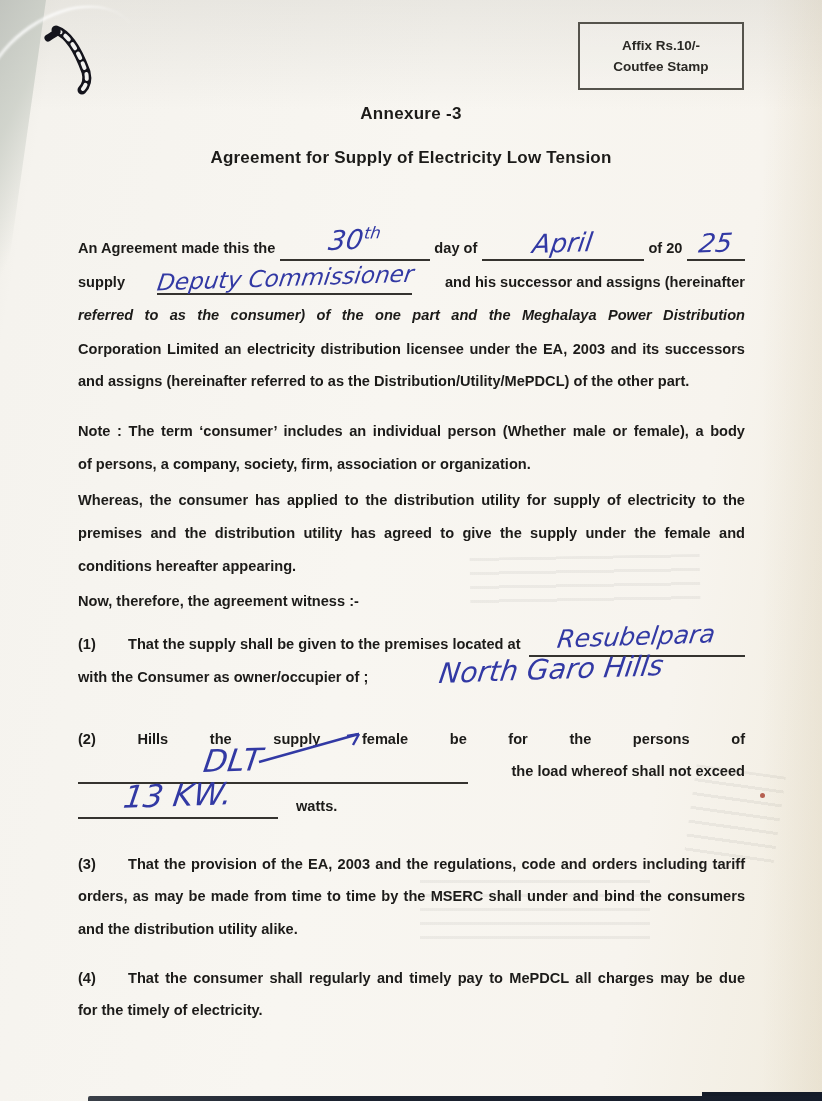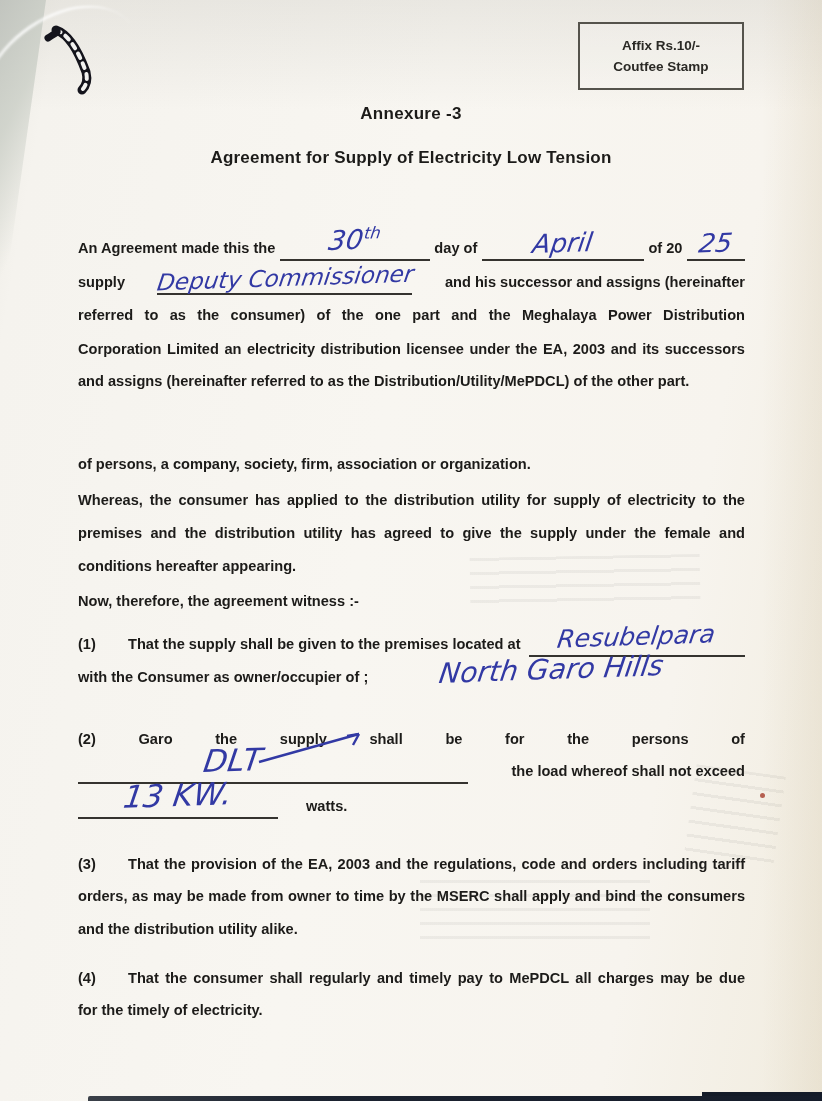--- a/index.html
+++ b/index.html
@@ -100,24 +100,25 @@
   </div>
 
   <div class="line flexline" style="top:268px;">
     <span>supply</span>
     <span class="blank" style="width:255px;">
       <span class="hand" style="font-size:23px;position:relative;top:-3px;">Deputy Commissioner</span>
     </span>
     <span>and his successor and assigns (hereinafter</span>
   </div>
 
-  <div class="line jline" style="top:302px;">referred to as the consumer) of the one part and the Meghalaya Power Distribution</div>
+  <div class="line jline" style="top:302px;font-style:italic;">referred to as the consumer) of the one part and the Meghalaya Power Distribution</div>
   <div class="line jline" style="top:336px;">Corporation Limited an electricity distribution licensee under the EA, 2003 and its successors</div>
   <div class="line" style="top:368px;">and assigns (hereinafter referred to as the Distribution/Utility/MePDCL) of the other part.</div>
 
+  <div class="line jline" style="top:418px;">Note : The term ‘consumer’ includes an individual person (Whether male or female), a body</div>
   <div class="line" style="top:451px;">of persons, a company, society, firm, association or organization.</div>
 
   <div class="line jline" style="top:487px;">Whereas, the consumer has applied to the distribution utility for supply of electricity to the</div>
   <div class="line jline" style="top:520px;">premises and the distribution utility has agreed to give the supply under the female and</div>
   <div class="line" style="top:553px;">conditions hereafter appearing.</div>
 
   <div class="line" style="top:588px;">Now, therefore, the agreement witness :-</div>
 
   <div class="line numline" style="top:630px;">
     <span class="cnum">(1)</span>
@@ -126,24 +127,24 @@
       <span class="hand" style="font-size:25px;position:relative;top:-6px;">Resubelpara</span>
     </span>
   </div>
   <div class="line" style="top:664px;">
     <span>with the Consumer as owner/occupier of ;</span>
     <span class="hand" style="font-size:28px;position:absolute;left:362px;top:-8px;">North Garo Hills</span>
   </div>
 
   <div class="line flexline" style="top:725px;">
     <span>(2)</span>
-    <span>Garo</span>
+    <span>Hills</span>
     <span>the</span>
     <span>supply</span>
-    <span>shall</span>
+    <span>female</span>
     <span>be</span>
     <span>for</span>
     <span>the</span>
     <span>persons</span>
     <span>of</span>
   </div>
   <div class="line" style="top:757px;display:flex;align-items:flex-end;">
     <span class="blank" style="width:390px;">
       <span class="hand" style="font-size:31px;position:relative;top:-6px;left:-40px;">DLT</span>
     </span>
@@ -151,29 +152,29 @@
   </div>
 
   <svg width="120" height="42" style="position:absolute;left:255px;top:724px;">
     <path d="M4 38 L104 10" stroke="#3239a4" stroke-width="2.4" fill="none"></path>
     <path d="M104 10 L92 12 M104 10 L98 21" stroke="#3239a4" stroke-width="2.4" fill="none"></path>
   </svg>
   <div class="line" style="top:792px;display:flex;align-items:flex-end;">
     <span class="blank" style="width:200px;">
       <span class="hand" style="font-size:31px;position:relative;top:-6px;">13 KW.</span>
     </span>
-    <span style="margin-left:28px;">watts.</span>
+    <span style="margin-left:18px;">watts.</span>
   </div>
   <div class="reddot"></div>
 
   <div class="line numline" style="top:850px;">
     <span class="cnum">(3)</span>
     <span class="jtext">That the provision of the EA, 2003 and the regulations, code and orders including tariff</span>
   </div>
-  <div class="line jline" style="top:883px;">orders, as may be made from owner to time by the MSERC shall apply and bind the consumers</div>
+  <div class="line jline" style="top:883px;">orders, as may be made from time to time by the MSERC shall under and bind the consumers</div>
   <div class="line" style="top:916px;">and the distribution utility alike.</div>
 
   <div class="line numline" style="top:964px;">
     <span class="cnum">(4)</span>
     <span class="jtext">That the consumer shall regularly and timely pay to MePDCL all charges may be due</span>
   </div>
   <div class="line" style="top:997px;">for the timely of electricity.</div>
 
   <div class="bleed" style="left:470px;top:556px;width:230px;height:46px;transform:rotate(-1deg);"></div>
   <div class="bleed" style="left:420px;top:880px;width:230px;height:60px;"></div>

